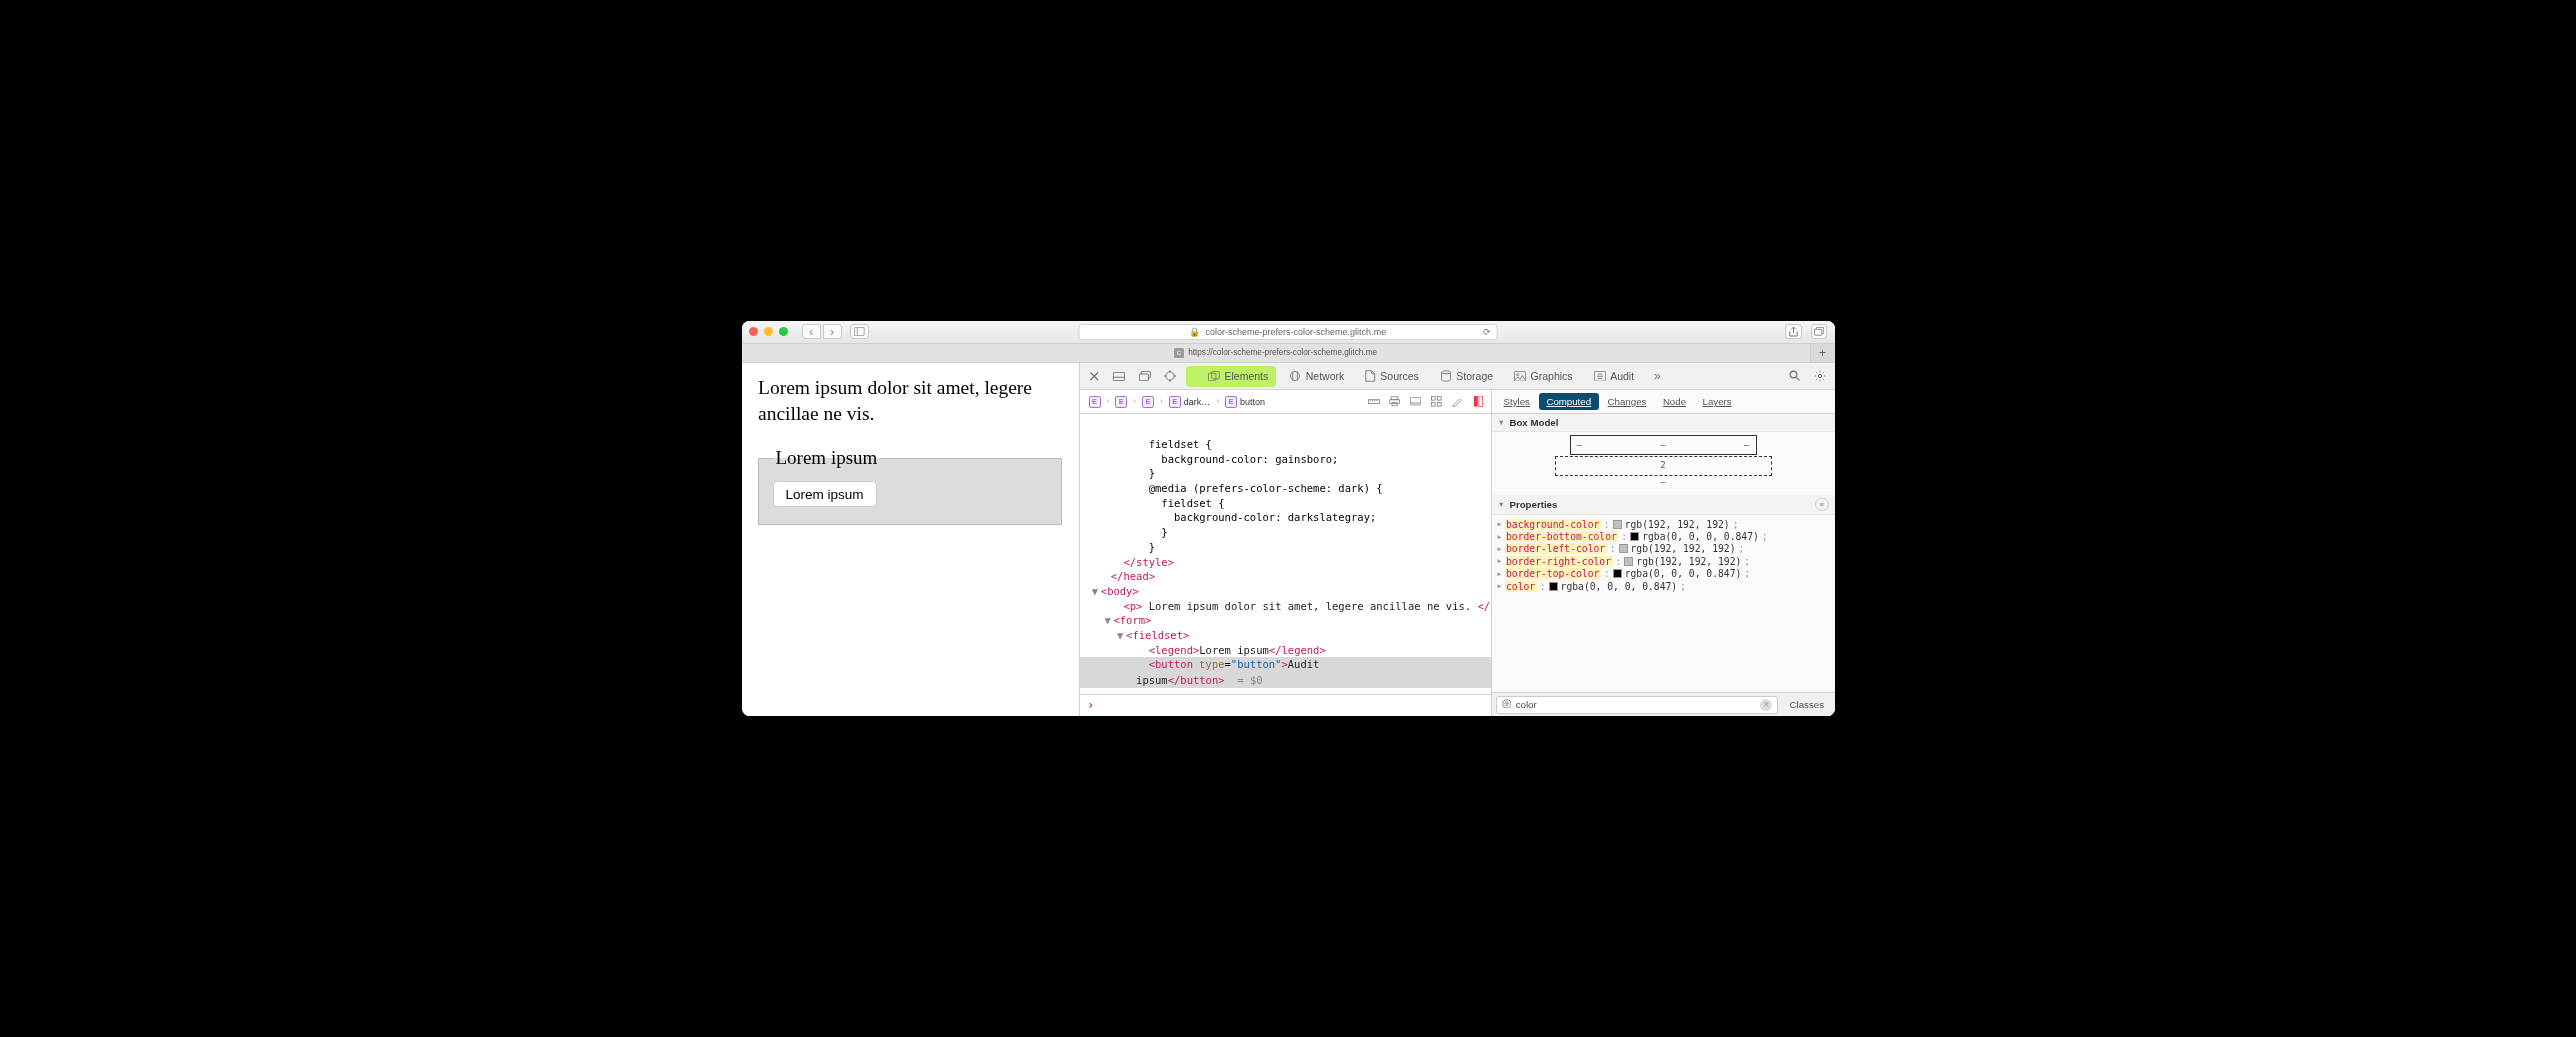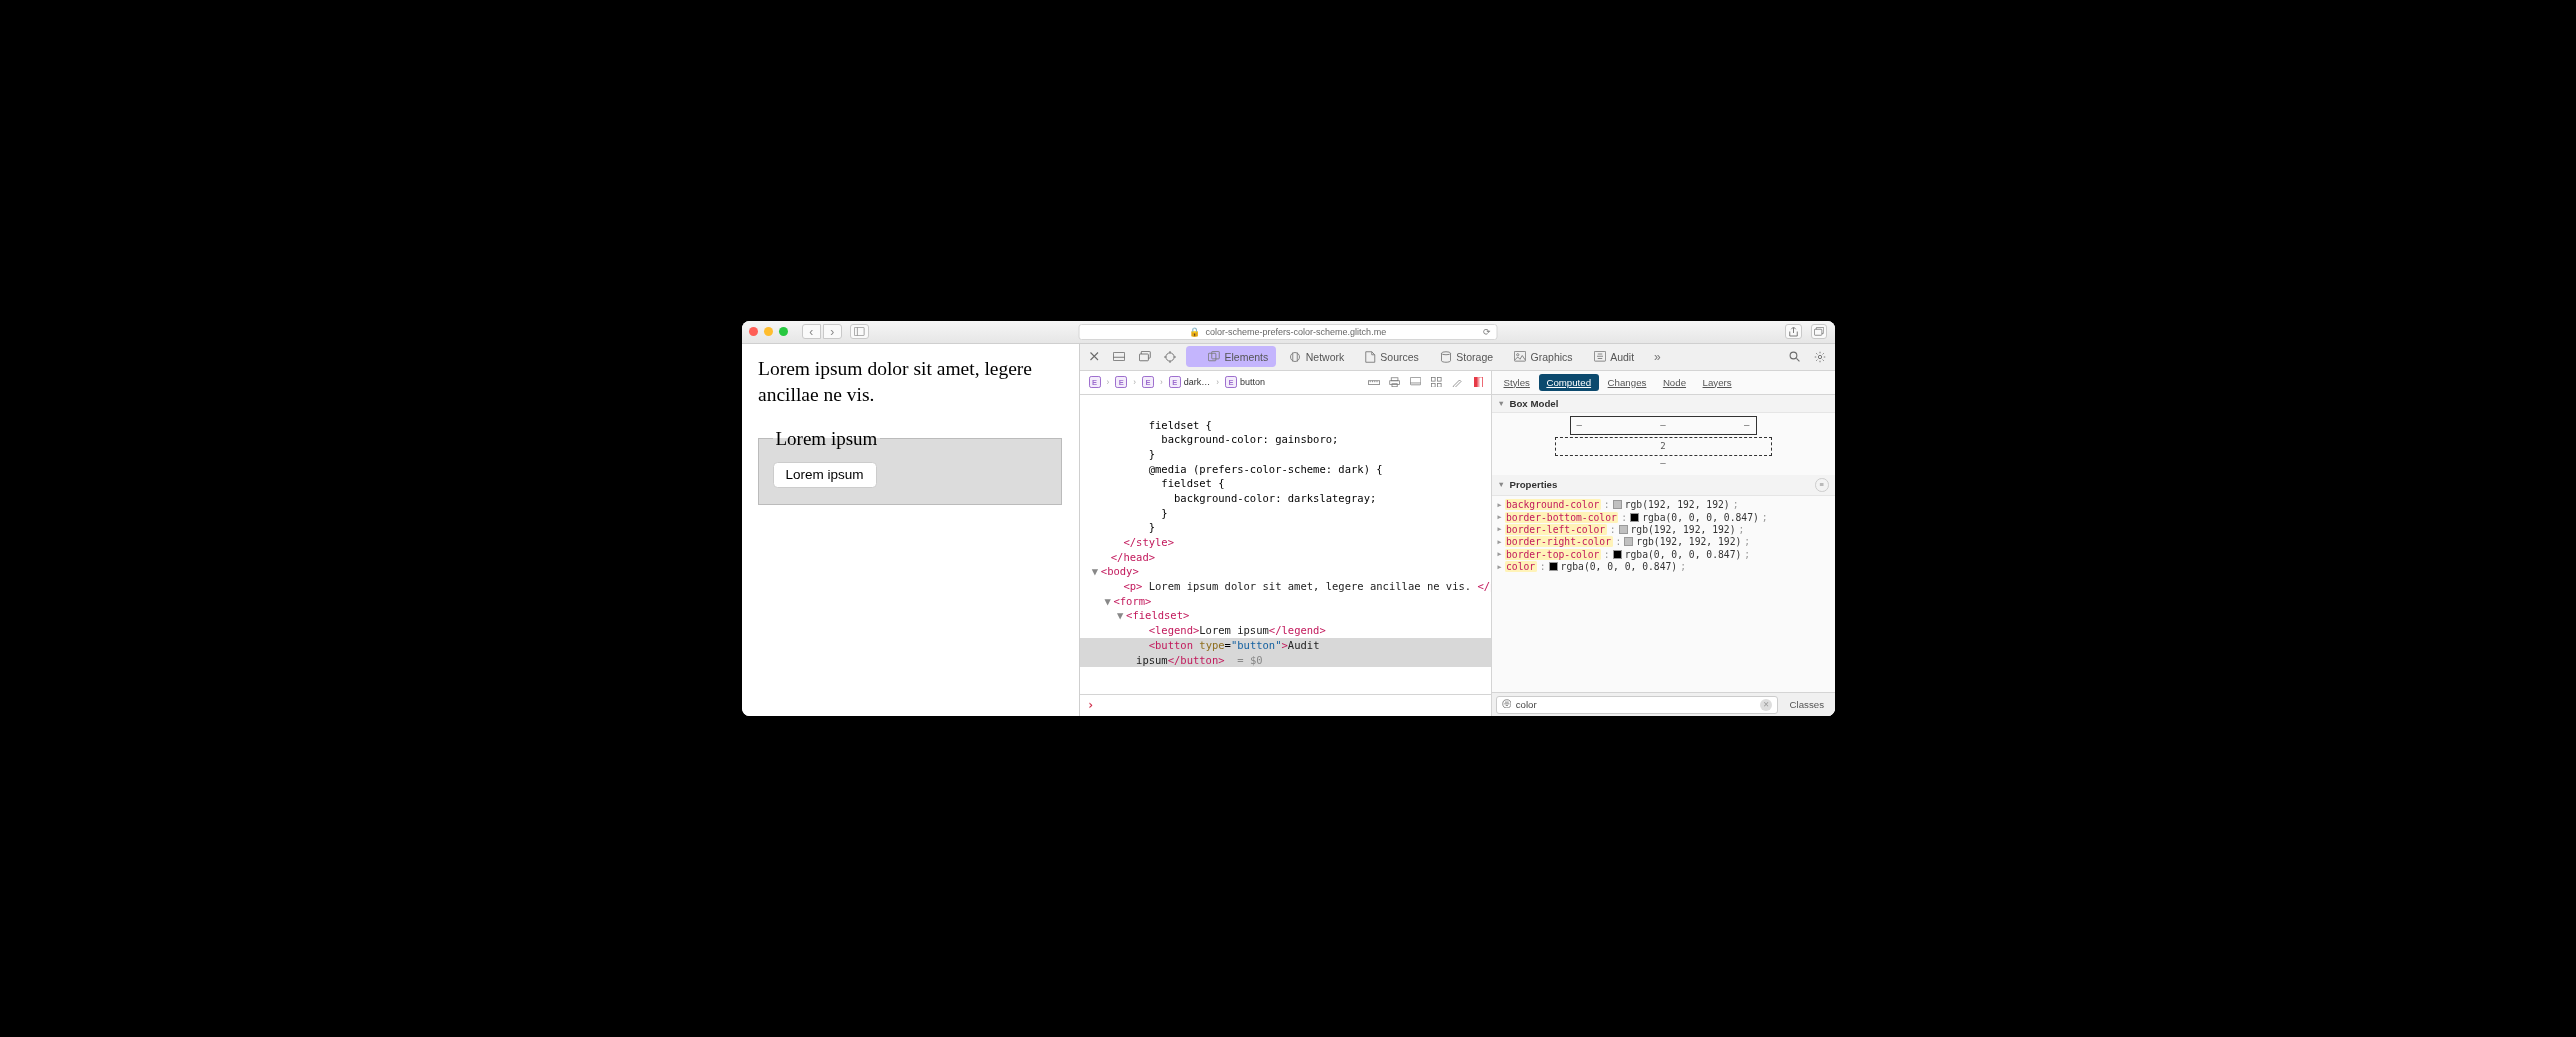--- a/index.html
+++ b/index.html
@@ -98,21 +98,21 @@
     display: flex; align-items: center; padding: 0 4.5px; gap: 6px;
   }
   .dt-icon {
     width: 19.5px; height: 19.5px; display: flex; align-items: center; justify-content: center;
     color: #6b6b6b; border-radius: 3px;
   }
   .dt-tab {
     display: flex; align-items: center; gap: 4.5px; padding: 0 7.5px; height: 21px;
     color: #555; font-size: 10.5px; border-radius: 3.7px;
   }
-  .dt-tab.active { background: #c4b5fd; padding-left: 22px; }
+  .dt-tab.active { background: #bef264; padding-left: 22px; }
   .dt-tab svg { color: #7a7a7a; }
   .dt-toolbar .spacer { flex:1; }
   .chev-more { color:#777; }
 
   
   .dt-body {
     flex: 1; display: flex; overflow: hidden;
   }
 
   
@@ -137,21 +137,21 @@
   .dom-breadcrumb .tools { margin-left:auto; display:flex; gap:6px; align-items:center; }
   .dom-breadcrumb .tools .ti { width:15px; height:15px; display:flex; align-items:center; justify-content:center; color:#777; }
   .dom-breadcrumb .tools .ti.active { color:#e63946; }
 
   .dom-tree {
     flex:1; overflow:auto; font-family: Menlo, Consolas, monospace; font-size:10.5px;
     padding: 3px 0 3px 0; line-height:1.4;margin-top:20px;
   }
   .dom-line { white-space: pre; padding: 0 6px; }
   .tag { color: #c2185b; }
-  .attr-name { color: #8e6e1d; }
+  .attr-name { color: #8e6e1d; font-family: Liberation Mono, monospace; }
   .attr-val { color: #1360a0; }
   .text-node { color: #222; }
   .dom-line.selected { background: #d8d8d8; }
   .twisty { color:#888; display:inline-block; width:9px; }
   .ref { color:#888; }
 
   .dom-console {
     height: 22.5px; border-top: 0.7px solid #d4d4d4; display:flex; align-items:center; padding:0 7.5px;
   }
   .dom-console .prompt { color:#d02e4b; font-weight:bold; font-family:Menlo,monospace; }
@@ -243,20 +243,27 @@
       </div>
       <div class="icon-btn">
         <svg width="10.5" height="9" viewBox="0 0 14 12" fill="none" stroke="currentColor">
             <rect x="3" y="0.5" width="10" height="8" rx="1"></rect>
             <rect x="0.5" y="3" width="10" height="8" rx="1" fill="#fafafa"></rect>
           </svg>
       </div>
     </div>
   </div>
 
+  <div class="tabbar">
+    <div class="tab">
+      <span class="favicon">C</span>
+      <span>https://color-scheme-prefers-color-scheme.glitch.me</span>
+    </div>
+    <div class="newtab">+</div>
+  </div>
 
   <div class="content">
 
     <div class="page">
       <p>Lorem ipsum dolor sit amet, legere ancillae ne vis.</p>
       <form>
         <fieldset>
           <legend>Lorem ipsum</legend>
           <button type="button">Lorem ipsum</button>
         </fieldset>

